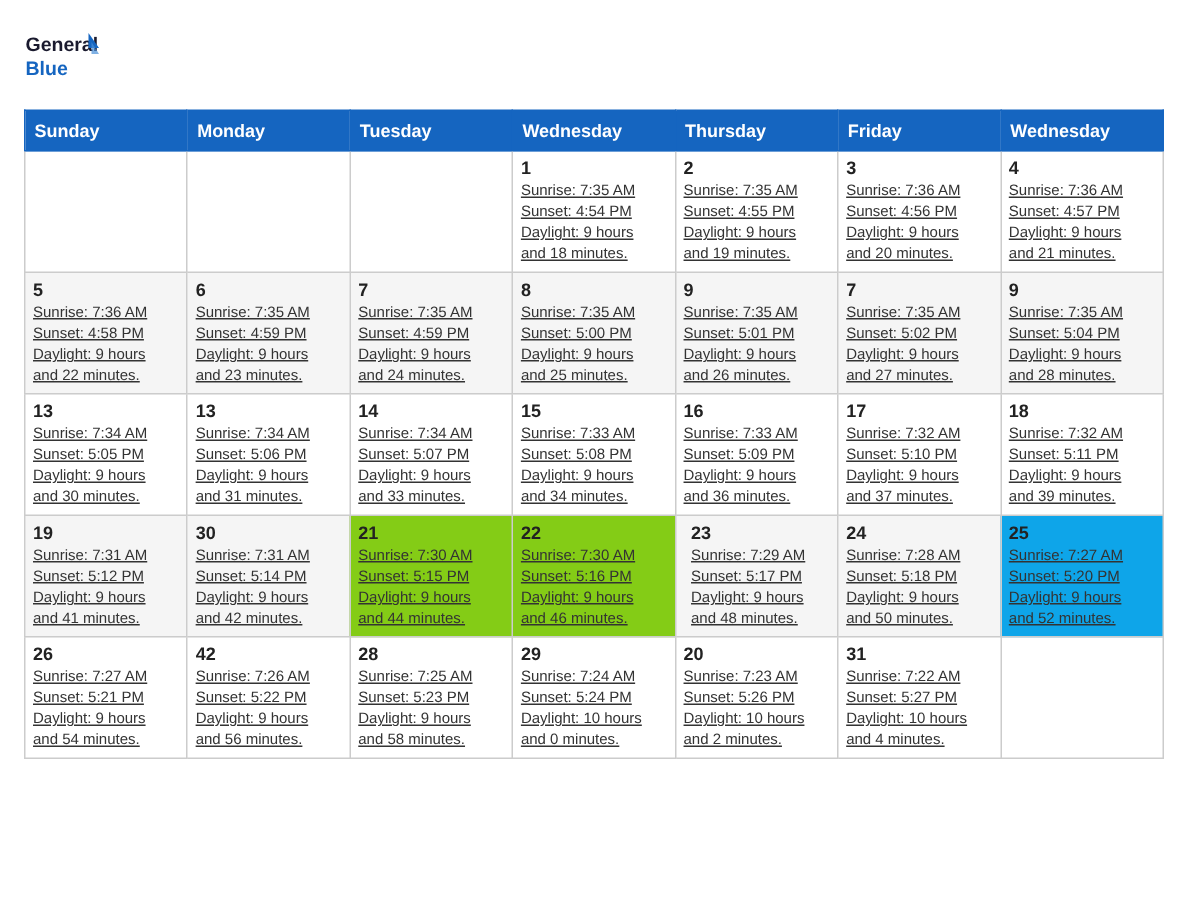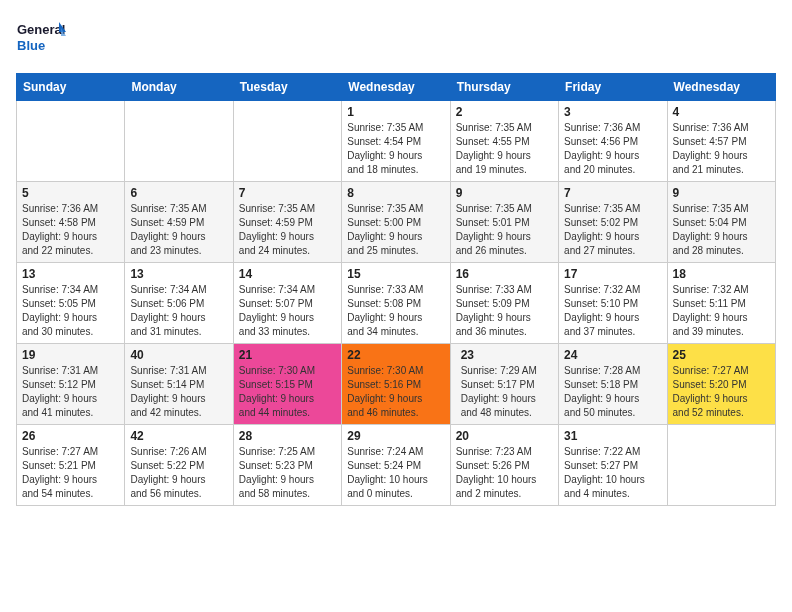--- a/index.html
+++ b/index.html
@@ -65,20 +65,21 @@
     .day-num {
       font-size: 12px;
       font-weight: bold;
       margin-bottom: 2px;
       display: block;
     }
     .day-info {
       font-size: 10px;
       color: #333;
       line-height: 1.4;
+      text-decoration: underline;
     }
   </style>
 </head>
 <body>
 
 <div class="header">
   <div class="logo">
   <div style="display:flex;align-items:center;">
     <svg width="50" height="45" viewBox="0 0 50 45">
       <text x="1" y="18" font-size="13" font-weight="bold" fill="#1a1a2e">General</text>
@@ -187,40 +188,40 @@
           <span class="day-num">18</span>
           <div class="day-info">Sunrise: 7:32 AM<br>Sunset: 5:11 PM<br>Daylight: 9 hours<br>and 39 minutes.</div>
         </td>
       </tr>
       <tr>
         <td style="background: rgb(245, 245, 245);">
           <span class="day-num">19</span>
           <div class="day-info">Sunrise: 7:31 AM<br>Sunset: 5:12 PM<br>Daylight: 9 hours<br>and 41 minutes.</div>
         </td>
         <td style="background: rgb(245, 245, 245);">
-          <span class="day-num">40</span>
+          <span class="day-num">30</span>
           <div class="day-info">Sunrise: 7:31 AM<br>Sunset: 5:14 PM<br>Daylight: 9 hours<br>and 42 minutes.</div>
         </td>
-        <td style="background: #ec4899; margin-top: 17px;">
+        <td style="background: #84cc16; margin-top: 17px;">
           <span class="day-num">21</span>
           <div class="day-info">Sunrise: 7:30 AM<br>Sunset: 5:15 PM<br>Daylight: 9 hours<br>and 44 minutes.</div>
         </td>
-        <td style="background: #f97316;">
+        <td style="background: #84cc16;">
           <span class="day-num">22</span>
           <div class="day-info">Sunrise: 7:30 AM<br>Sunset: 5:16 PM<br>Daylight: 9 hours<br>and 46 minutes.</div>
         </td>
         <td style="background: rgb(245, 245, 245); padding-left: 10px;">
           <span class="day-num">23</span>
           <div class="day-info">Sunrise: 7:29 AM<br>Sunset: 5:17 PM<br>Daylight: 9 hours<br>and 48 minutes.</div>
         </td>
         <td style="background: rgb(245, 245, 245);">
           <span class="day-num">24</span>
           <div class="day-info">Sunrise: 7:28 AM<br>Sunset: 5:18 PM<br>Daylight: 9 hours<br>and 50 minutes.</div>
         </td>
-        <td style="background: #fde047;">
+        <td style="background: #0ea5e9;">
           <span class="day-num">25</span>
           <div class="day-info">Sunrise: 7:27 AM<br>Sunset: 5:20 PM<br>Daylight: 9 hours<br>and 52 minutes.</div>
         </td>
       </tr>
       <tr>
         <td>
           <span class="day-num">26</span>
           <div class="day-info">Sunrise: 7:27 AM<br>Sunset: 5:21 PM<br>Daylight: 9 hours<br>and 54 minutes.</div>
         </td>
         <td>

